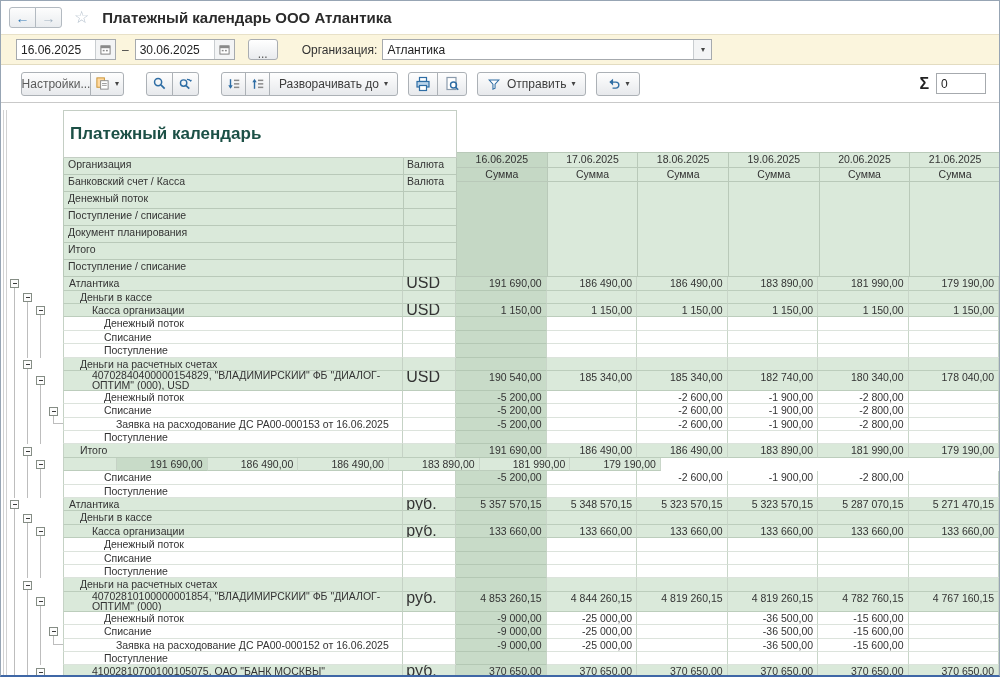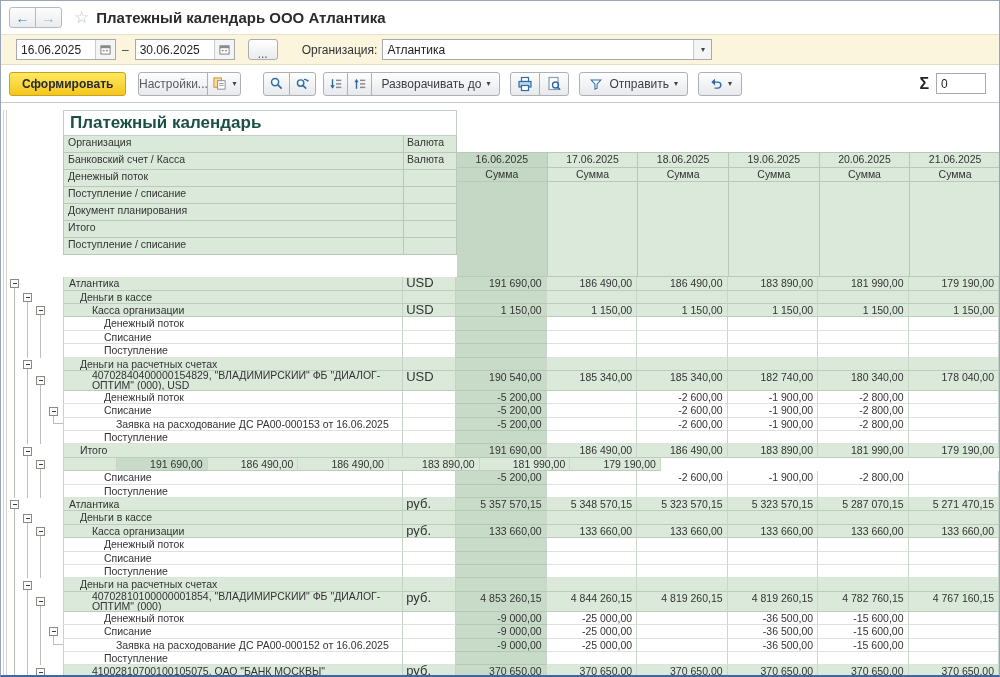--- a/index.html
+++ b/index.html
@@ -7,21 +7,21 @@
        border:1px solid #97A5B4;border-bottom:2px solid #3F67A6;box-sizing:border-box;overflow:hidden;}
 
   
   .titlebar{height:33px;display:flex;align-items:center;padding-left:8px;background:#fff;}
   .navgrp{display:flex;}
   .navbtn{width:27px;height:21px;border:1px solid #B3BAC1;background:linear-gradient(#FDFDFD,#E9ECEF);
           display:flex;align-items:center;justify-content:center;font-size:14px;line-height:1;cursor:default;box-sizing:border-box;}
   .navbtn.back{border-radius:3px 0 0 3px;color:#3279B7;}
   .navbtn.fwd{border-radius:0 3px 3px 0;margin-left:-1px;color:#9FB0C0;}
   .star{margin-left:12px;font-size:17px;color:#B6C2CE;line-height:1;}
-  .apptitle{margin-left:7px;font-size:15px;font-weight:700;color:#2b2b2b;}
+  .apptitle{margin-left:13px;font-size:15px;font-weight:700;color:#2b2b2b;}
 
   
   .filterbar{height:31px;background:#FBF5DD;border-top:1px solid #E8E1C8;border-bottom:1px solid #E3DCC1;
              display:flex;align-items:center;padding:0 8px;box-sizing:border-box;font-size:12px;color:#333;}
   .field{height:21px;border:1px solid #A6AAAE;background:#fff;display:flex;align-items:stretch;box-sizing:border-box;}
   .field input{border:0;outline:none;font-size:12px;font-family:inherit;color:#222;padding:0 4px;min-width:0;}
   .datefield{width:100px;margin-left:7px;}
   .datefield input{width:72px;}
   .calbtn{width:19px;border-left:1px solid #C9CDD0;background:#F3F4F5;display:flex;align-items:center;justify-content:center;}
   .dash{margin:0 6px;color:#444;}
@@ -50,21 +50,21 @@
   .settings-label{color:#5a5a5a;}
   .sigma{margin-left:auto;font-size:16px;font-weight:600;color:#222;}
   .sumfield{width:50px;margin:0 5px 0 7px;}
   .sumfield input{width:100%;text-align:left;}
 
   
   .report{position:relative;height:574px;padding-top:7px;box-sizing:border-box;background:#fff;overflow:hidden;}
   .gline{position:absolute;top:7px;bottom:0;width:1px;background:#D2D2D2;}
   .rtop{display:flex;}
   .rleft{width:456px;}
-  .titlerow{display:flex;height:26px;}
+  .titlerow{display:flex;height:48px;}
   .tgut{width:62px;}
   .titlecell{flex:1;border:1px solid #C4CEC4;box-sizing:border-box;display:flex;align-items:center;
              padding-left:6px;font-size:17px;font-weight:700;color:#1C5046;background:#fff;}
   .hrow{display:flex;height:17px;}
   .hgut{width:62px;}
   .hlabel{width:340px;background:#DAE9DA;border-left:1px solid #B9C9B9;border-bottom:1px solid #B9C9B9;
           font-size:10.5px;line-height:12.5px;color:#333;padding-left:4px;box-sizing:border-box;overflow:hidden;white-space:nowrap;}
   .hcur{width:54px;background:#DAE9DA;border-left:1px solid #B9C9B9;border-right:1px solid #B9C9B9;
         border-bottom:1px solid #B9C9B9;font-size:10.5px;line-height:12.5px;color:#333;padding-left:3px;box-sizing:border-box;}
   .rright{width:544px;padding-top:42px;box-sizing:border-box;}
@@ -76,21 +76,21 @@
   .fillrow{display:flex;height:95.6px;}
   .fcell{width:90.66px;background:#DAE9DA;border-right:1px solid #B9C9B9;border-bottom:1px solid #B9C9B9;box-sizing:border-box;}
 
   
   .trow{display:flex;height:13.4px;}
   .trow.h2{height:20px;}
   .gut{width:62px;position:relative;}
   .tlabel{width:340px;border-left:1px solid #C5D2C5;box-sizing:border-box;font-size:10.5px;color:#333;
           overflow:hidden;}
   .tcur{width:54px;border-left:1px solid #C5D2C5;border-right:1px solid #C5D2C5;box-sizing:border-box;
-        font-size:13px;color:#333;padding-left:3px;overflow:hidden;}
+        font-size:16px;color:#333;padding-left:3px;overflow:hidden;}
   .tval{width:90.66px;border-right:1px solid #C9D6C9;box-sizing:border-box;text-align:right;
         font-size:10.5px;color:#333;padding-right:4px;overflow:hidden;white-space:nowrap;}
   .trow .tlabel,.trow .tcur,.trow .tval{line-height:12.8px;}
   .trow.h2 .tlabel{line-height:9.7px;padding-top:0.5px;}
   .trow.green .tlabel,.trow.green .tcur,.trow.green .tval{background:#DAE9DA;border-bottom:1px solid #BCCDBC;}
   .trow.white .tlabel,.trow.white .tcur,.trow.white .tval{background:#FFFFFF;border-bottom:1px solid #DCE3DC;}
   .trow .tval.first{background:#C8DBC8 !important;border-bottom-color:#B4C8B4;}
 
   
   .tln{position:absolute;top:0;bottom:0;width:1px;background:#BDBDBD;}
@@ -148,21 +148,20 @@
     <span class="orglabel">Организация:</span>
     <div class="field combo">
       <input value="Атлантика" style="">
       <div class="ddbtn">
           <span>▾</span>
         </div>
     </div>
   </div>
 
   <div class="toolbar">
-    <div class="btn gen">Сформировать</div>
 
     <div class="grp" style="margin-left:12px">
       <div class="btn" style="width:70px">
           <span class="settings-label">Настройки...</span>
         </div>
       <div class="btn iconbtn" style="width:34px">
         <svg width="15" height="15" viewBox="0 0 16 16">
           <rect x="2" y="2" width="8" height="10" fill="#FFD9A0" stroke="#C89030" stroke-width="1"></rect>
           <rect x="6" y="5" width="8" height="9" fill="#fff" stroke="#8a8a8a" stroke-width="1"></rect>
           <line x1="7.5" y1="8" x2="12.5" y2="8" stroke="#9a9a9a"></line>
@@ -182,21 +181,21 @@
       <div class="btn iconbtn" style="width:27px">
         <svg width="15" height="15" viewBox="0 0 16 16">
           <circle cx="6" cy="7.5" r="3.4" fill="none" stroke="#2E6DA4" stroke-width="1.5"></circle>
           <line x1="8.6" y1="10.2" x2="12" y2="13.5" stroke="#2E6DA4" stroke-width="1.7"></line>
           <path d="M9.5 3.5 a5 4 0 0 1 4.5 2" fill="none" stroke="#2E6DA4" stroke-width="1.3"></path>
           <path d="M14.8 4 l-1 2.2 -1.9-1.4z" fill="#2E6DA4"></path>
         </svg>
       </div>
     </div>
 
-    <div class="grp" style="margin-left:7px">
+    <div class="grp" style="margin-left:22px">
       <div class="btn iconbtn" style="width:25px">
         <svg width="14" height="14" viewBox="0 0 16 16">
           <line x1="4" y1="2.5" x2="4" y2="12" stroke="#2E6DA4" stroke-width="1.6"></line>
           <path d="M1.5 9.5 L4 13.5 L6.5 9.5z" fill="#2E6DA4"></path>
           <rect x="8" y="3" width="6" height="1.7" fill="#8a8a8a"></rect>
           <rect x="8" y="7" width="6" height="1.7" fill="#8a8a8a"></rect>
           <rect x="8" y="11" width="6" height="1.7" fill="#8a8a8a"></rect>
         </svg>
       </div>
       <div class="btn iconbtn" style="width:25px">

